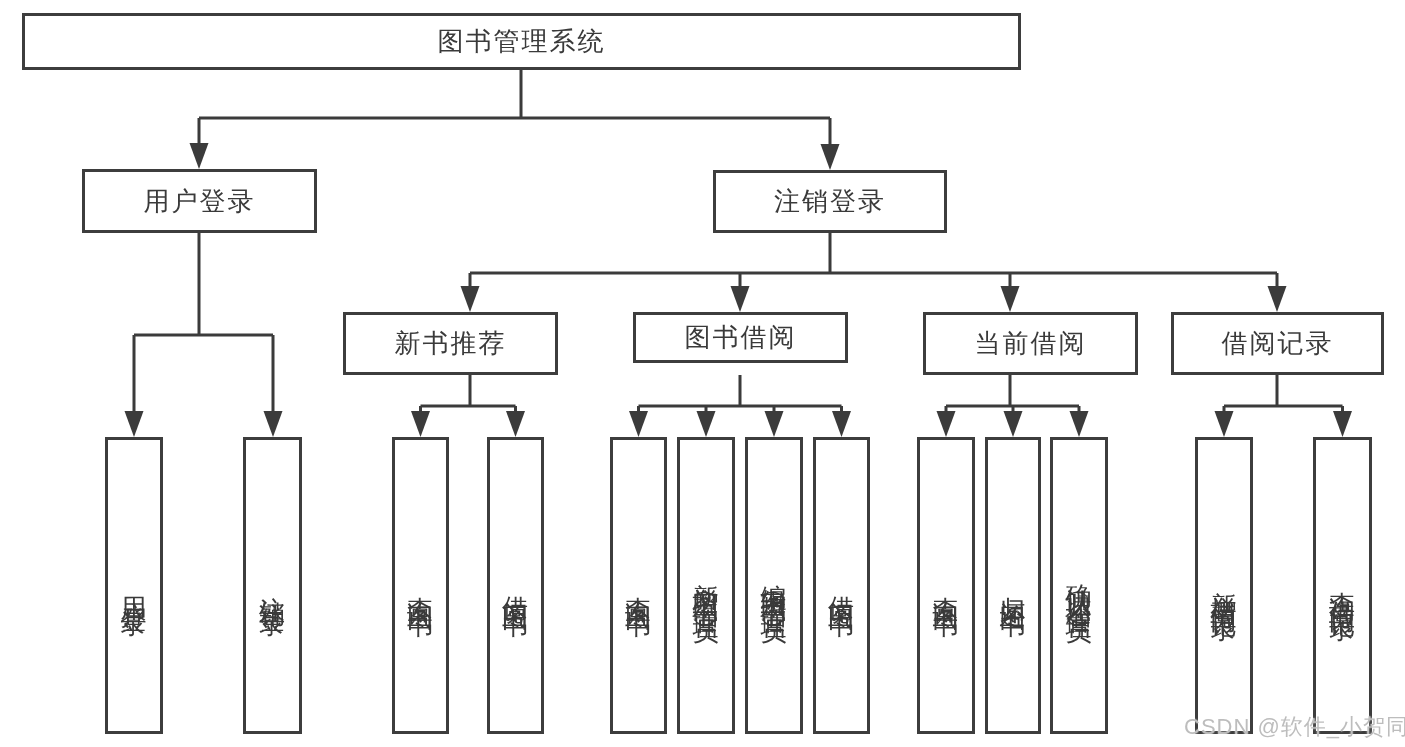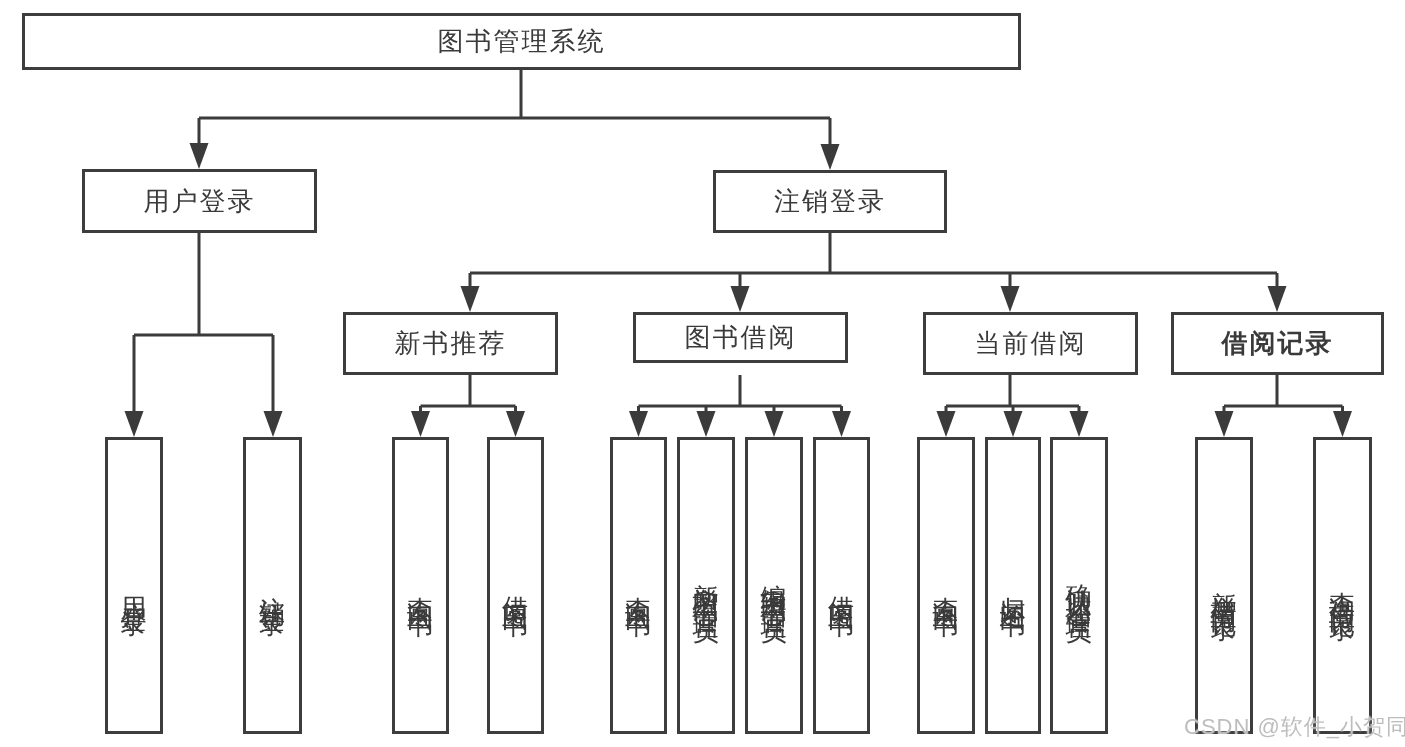--- a/index.html
+++ b/index.html
@@ -63,21 +63,21 @@
   </svg>
 
   <div class="box" style="left:22px;top:13px;width:999px;height:57px;">图书管理系统</div>
 
   <div class="box" style="left:82px;top:169px;width:235px;height:64px;">用户登录</div>
   <div class="box" style="left:713px;top:170px;width:234px;height:63px;">注销登录</div>
 
   <div class="box" style="left:343px;top:312px;width:215px;height:63px;">新书推荐</div>
   <div class="box" style="left:633px;top:312px;width:215px;height:51px;">图书借阅</div>
   <div class="box" style="left:903px;top:312px;width:215px;height:63px;margin-left:20px;">当前借阅</div>
-  <div class="box" style="left:1171px;top:312px;width:213px;height:63px;font-weight:bold;">借阅记录</div>
+  <div class="box" style="left:1171px;top:312px;width:213px;height:63px;">借阅记录</div>
 
   <div class="vbox" style="left:105px;top:437px;width:58px;height:297px;">用户登录</div>
   <div class="vbox" style="left:243px;top:437px;width:59px;height:297px;">注销登录</div>
 
   <div class="vbox" style="left:392px;top:437px;width:57px;height:297px;">查询图书</div>
   <div class="vbox" style="left:487px;top:437px;width:57px;height:297px;">借阅图书</div>
 
   <div class="vbox" style="left:610px;top:437px;width:57px;height:297px;">查询图书</div>
   <div class="vbox" style="left:677px;top:437px;width:58px;height:297px;">新增图书（管理员）</div>
   <div class="vbox" style="left:745px;top:437px;width:58px;height:297px;">编辑图书（管理员）</div>

